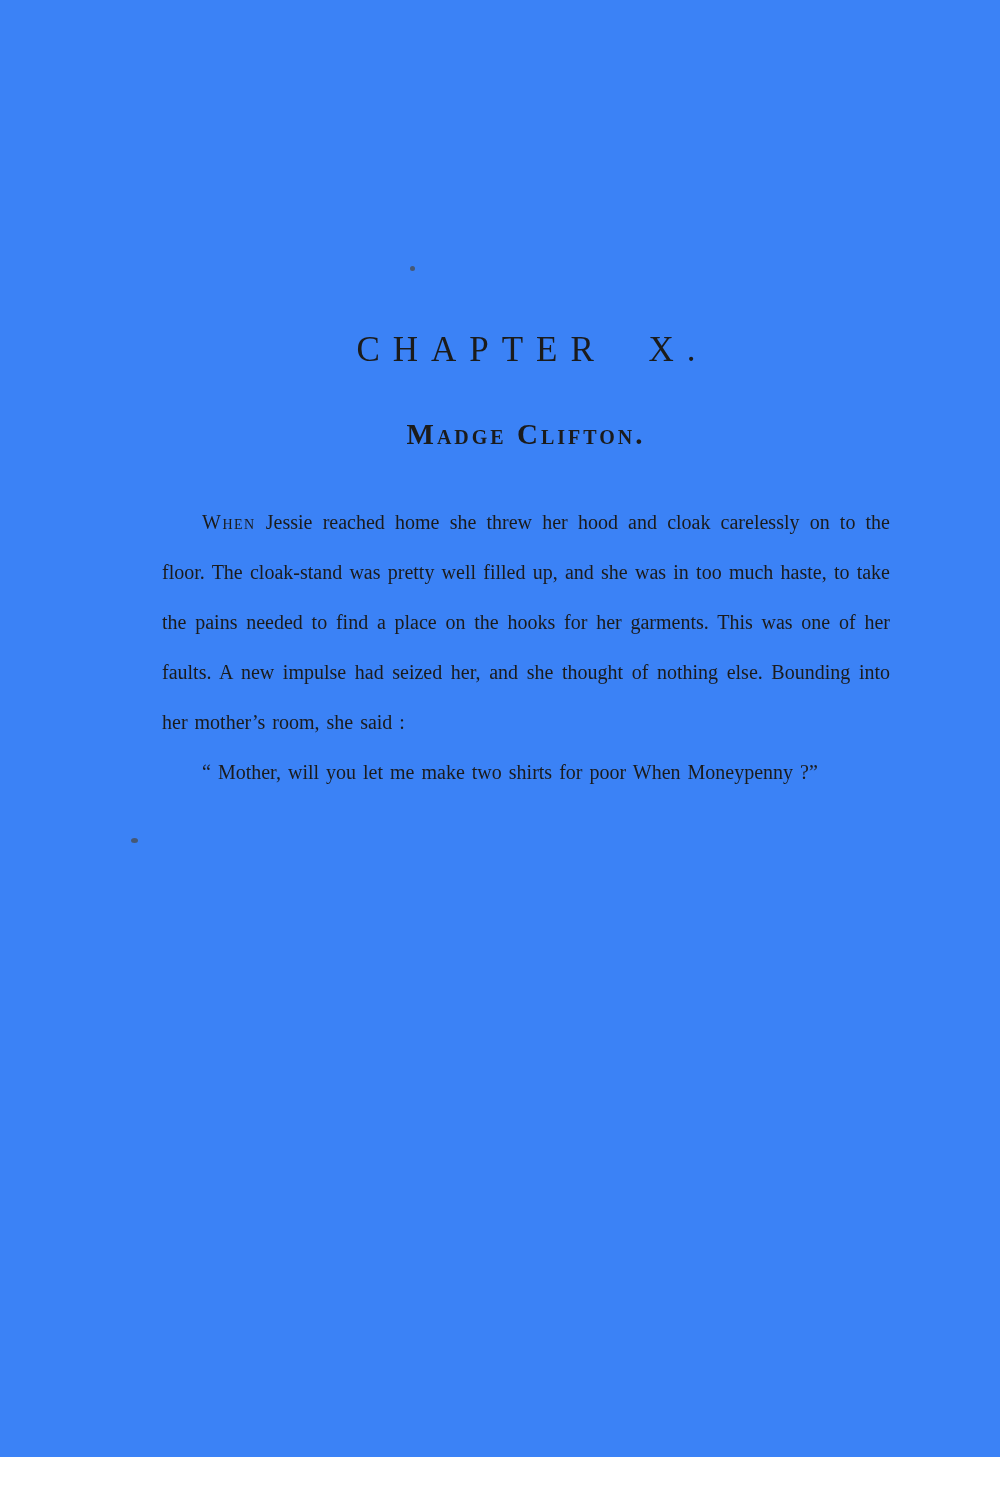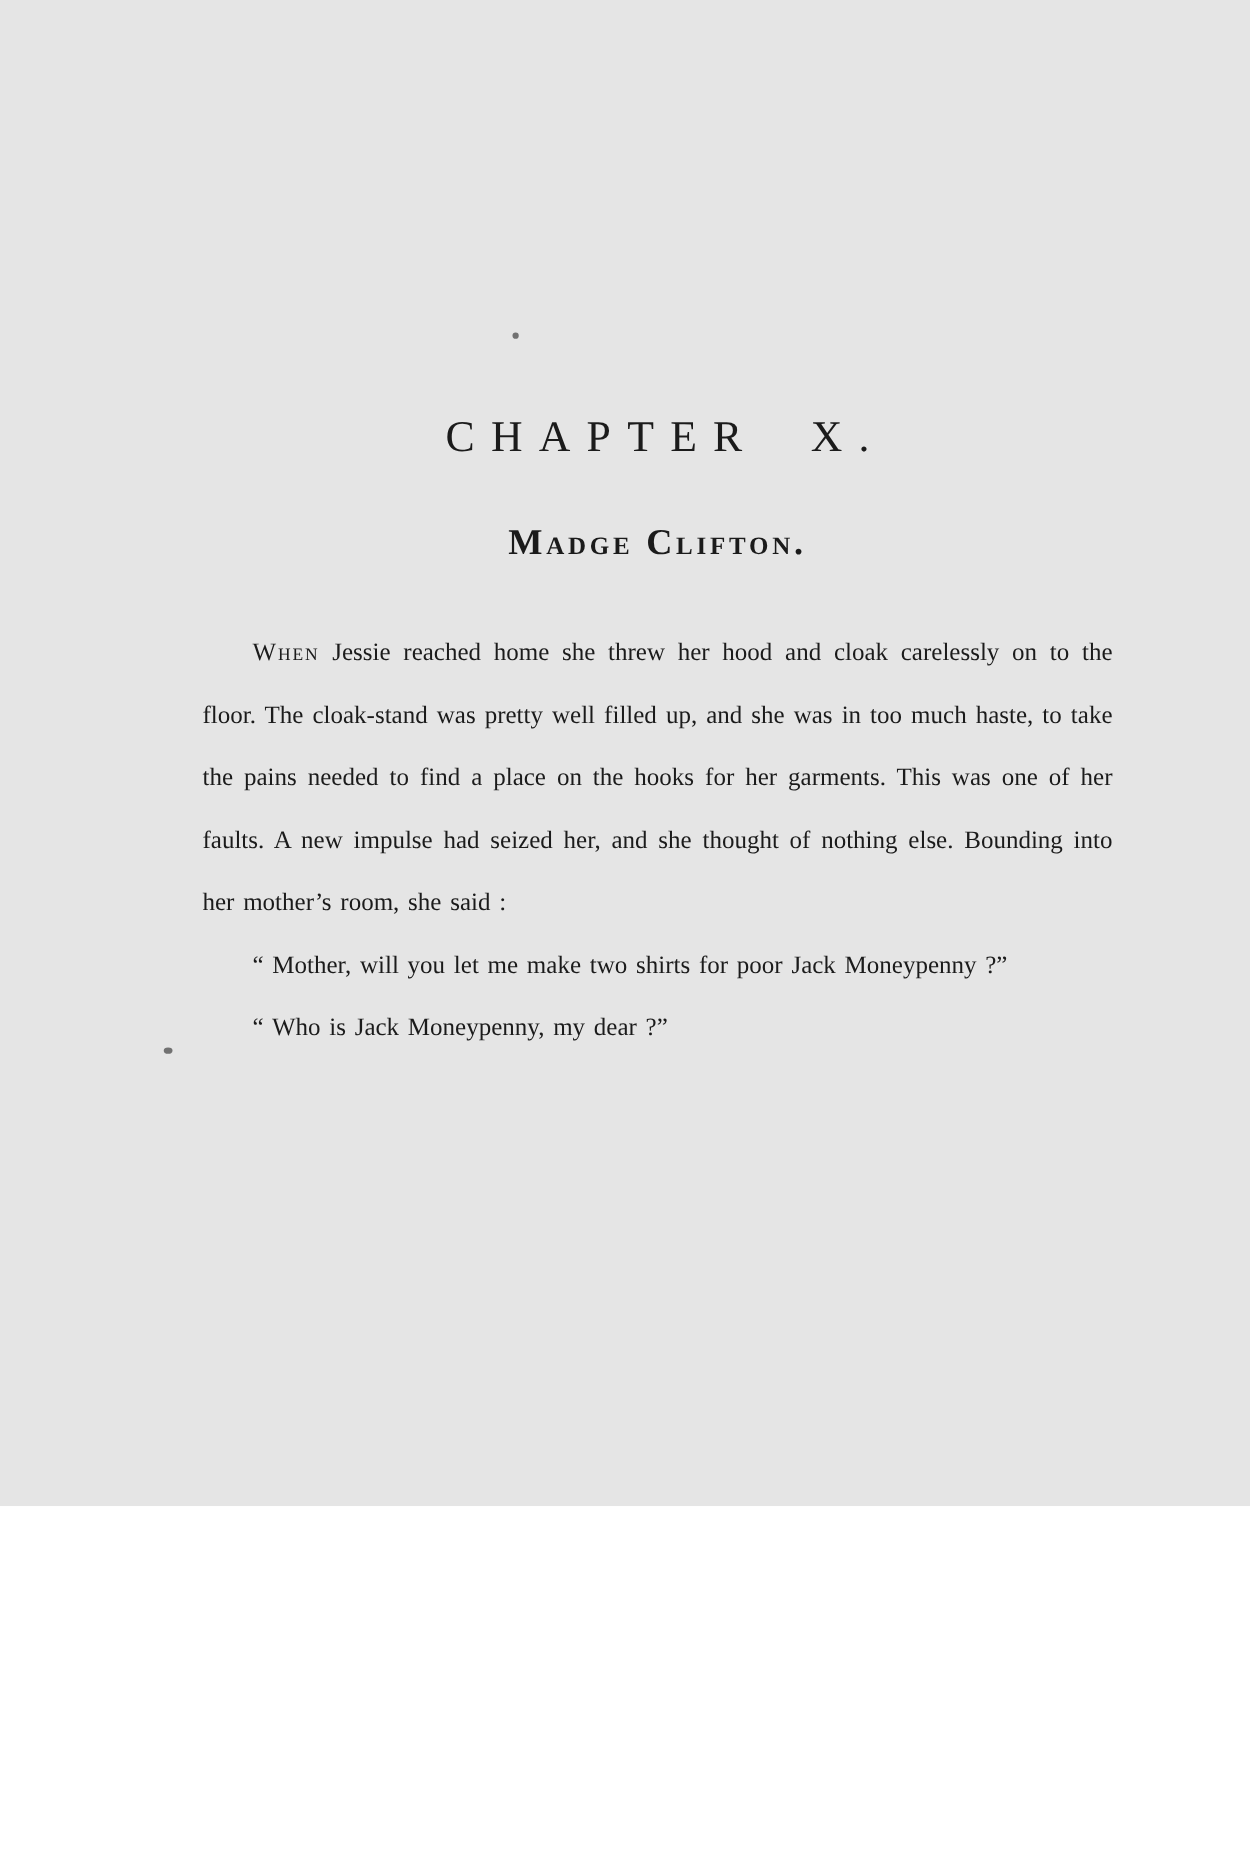--- a/index.html
+++ b/index.html
@@ -3,22 +3,22 @@
 <meta charset="utf-8">
 <style>
   html, body {
     margin: 0;
     padding: 0;
     background: #ffffff;
   }
   .page {
     position: relative;
     width: 1000px;
-    height: 1205px;
-    background: #e5e5e5;
+    height: 1457px;
+    background: #3b82f6;
     font-family: "Liberation Serif", "DejaVu Serif", serif;
     color: #1b1b1b;
     overflow: hidden;
   }
   .content {
     position: absolute;
     left: 162px;
     top: 330px;
     width: 728px;
   }
@@ -70,20 +70,19 @@
   <span class="speck" style="left:131px; top:838px; width:7px; height:5px;"></span>
 
   <div class="content">
 
     <h1 class="chapter-heading">CHAPTER X.</h1>
 
     <h2 class="section-title">Madge Clifton.</h2>
 
     <p class="para"><span class="lead-word">When</span><span> Jessie reached home she threw her hood and cloak carelessly on to the floor.  The cloak-stand was pretty well filled up, and she was in too much haste, to take the pains needed to find a place on the hooks for her garments. This was one of her faults.  A new impulse had seized her, and she thought of nothing else. Bounding into her mother’s room, she said :</span></p>
 
-    <p class="para">“ Mother, will you let me make two shirts for poor Jack Moneypenny ?”</p>
+    <p class="para">“ Mother, will you let me make two shirts for poor When Moneypenny ?”</p>
 
 
-    <p class="para">“ Who is Jack Moneypenny, my dear ?”</p>
 
 
   </div>
 </div>
 
 </body></html>

